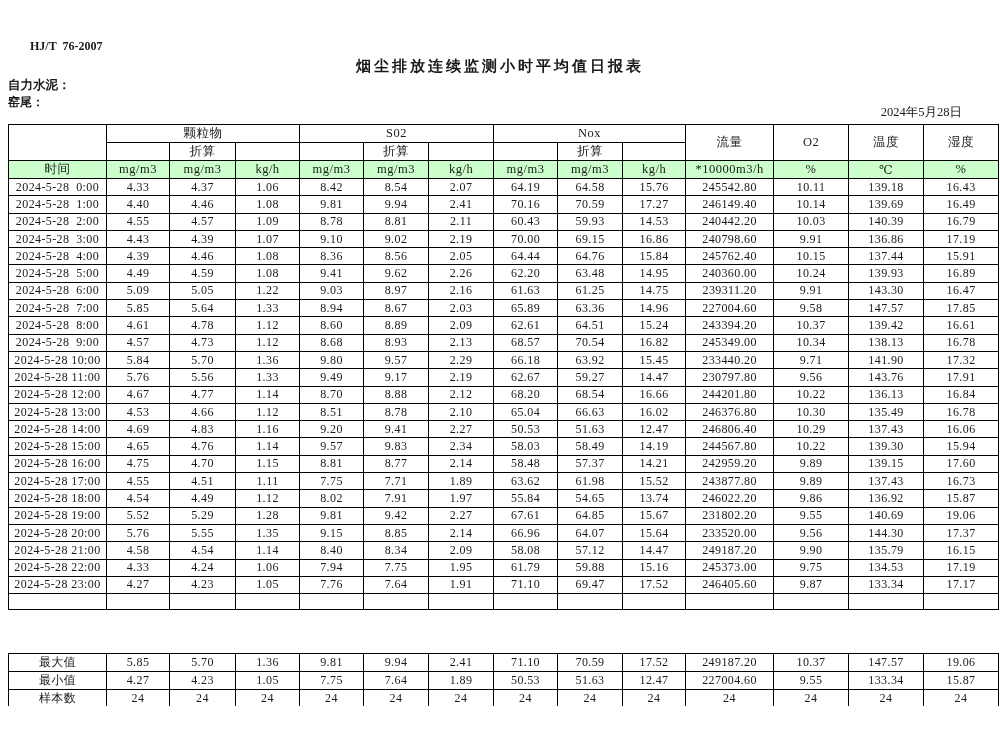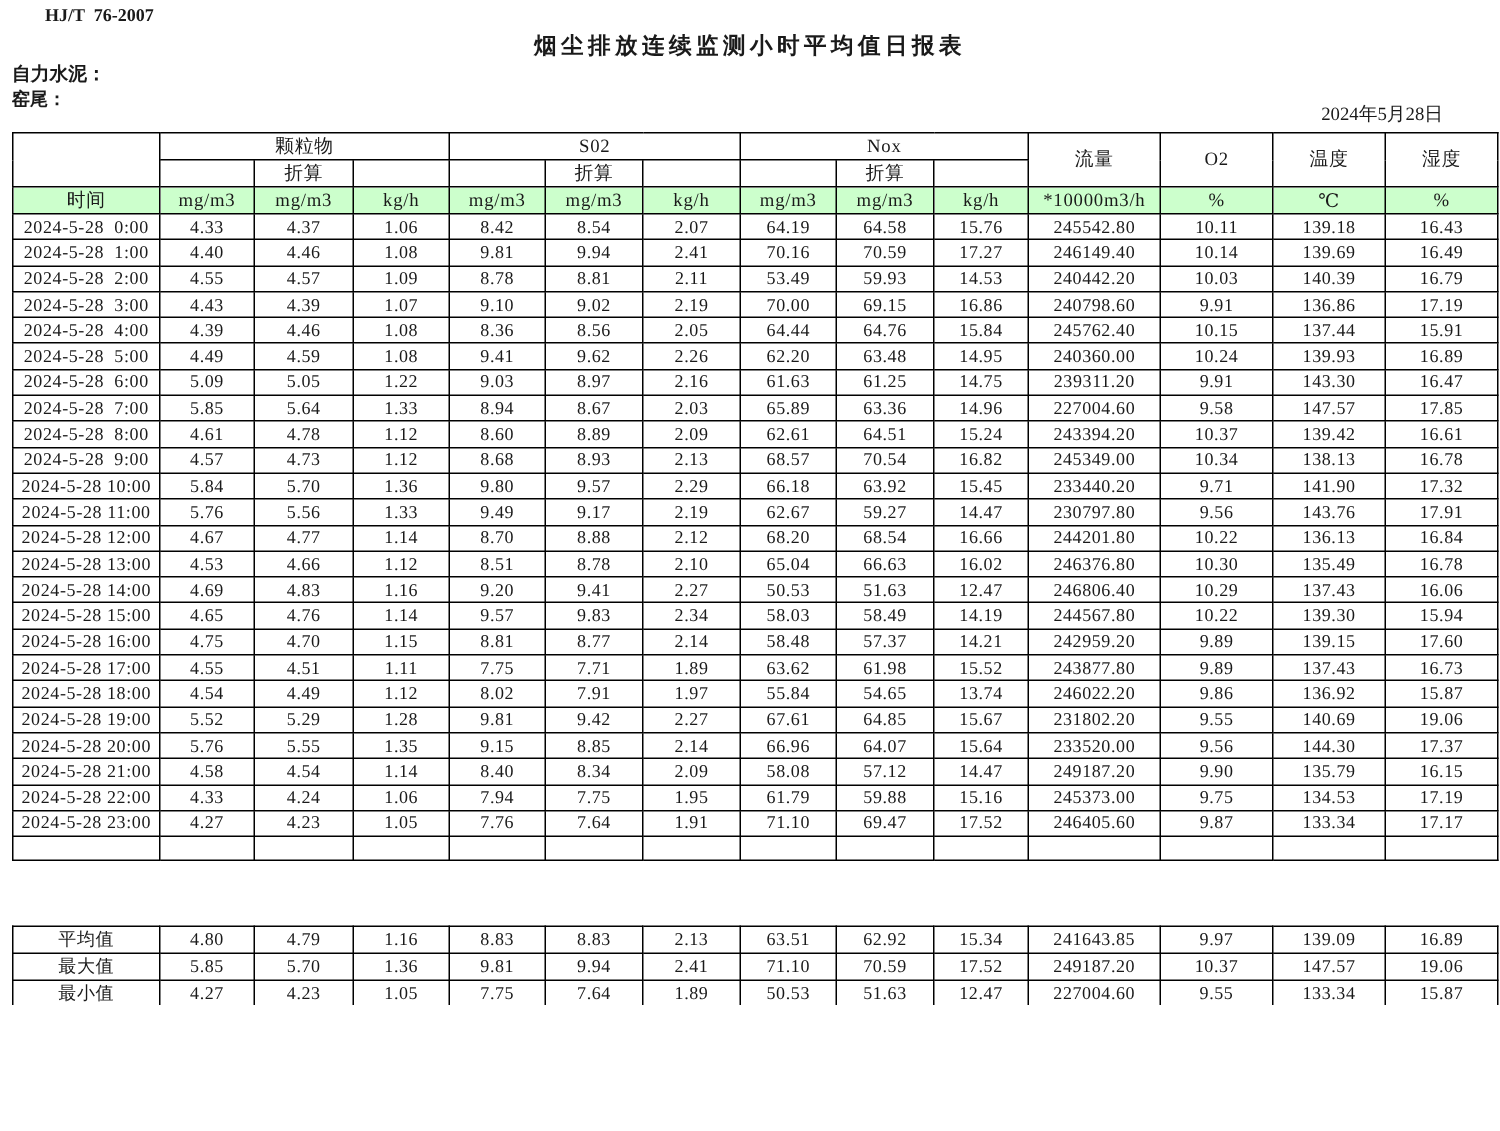--- a/index.html
+++ b/index.html
@@ -5,20 +5,21 @@
   * { box-sizing: border-box; }
   html, body { margin: 0; padding: 0; background: #ffffff; }
   .sheet {
     position: relative;
     width: 1000px;
     height: 670px;
     background: #ffffff;
     font-family: "Liberation Serif", "DejaVu Serif", serif;
     color: #1a1a1a;
     overflow: hidden;
+    margin-top: 36px;
   }
   .std-code {
     position: absolute; left: 30px; top: 3px;
     font-weight: bold; font-size: 12px; white-space: pre;
   }
   .doc-title {
     position: absolute; left: 0; right: 0; top: 21px;
     text-align: center; font-weight: bold; font-size: 15px; letter-spacing: 3px;
   }
   .company {
@@ -172,21 +173,21 @@
           <td>16.49</td>
         </tr>
         <tr>
           <td class="time-cell">2024-5-28  2:00</td>
           <td>4.55</td>
           <td>4.57</td>
           <td>1.09</td>
           <td>8.78</td>
           <td>8.81</td>
           <td>2.11</td>
-          <td>53.49</td>
+          <td>60.43</td>
           <td>59.93</td>
           <td>14.53</td>
           <td>240442.20</td>
           <td>10.03</td>
           <td>140.39</td>
           <td>16.79</td>
         </tr>
         <tr>
           <td class="time-cell">2024-5-28  3:00</td>
           <td>4.43</td>
@@ -554,36 +555,20 @@
         <col style="width:64px">
       <col style="width:65px">
         <col style="width:63px">
         <col style="width:88px">
         <col style="width:75px">
       <col style="width:75px">
         <col style="width:75px">
     </colgroup>
     <tbody>
         <tr>
-          <td>平均值</td>
-          <td>4.80</td>
-          <td>4.79</td>
-          <td>1.16</td>
-          <td>8.83</td>
-          <td>8.83</td>
-          <td>2.13</td>
-          <td>63.51</td>
-          <td>62.92</td>
-          <td>15.34</td>
-          <td>241643.85</td>
-          <td>9.97</td>
-          <td>139.09</td>
-          <td>16.89</td>
-        </tr>
-        <tr>
           <td>最大值</td>
           <td>5.85</td>
           <td>5.70</td>
           <td>1.36</td>
           <td>9.81</td>
           <td>9.94</td>
           <td>2.41</td>
           <td>71.10</td>
           <td>70.59</td>
           <td>17.52</td>

